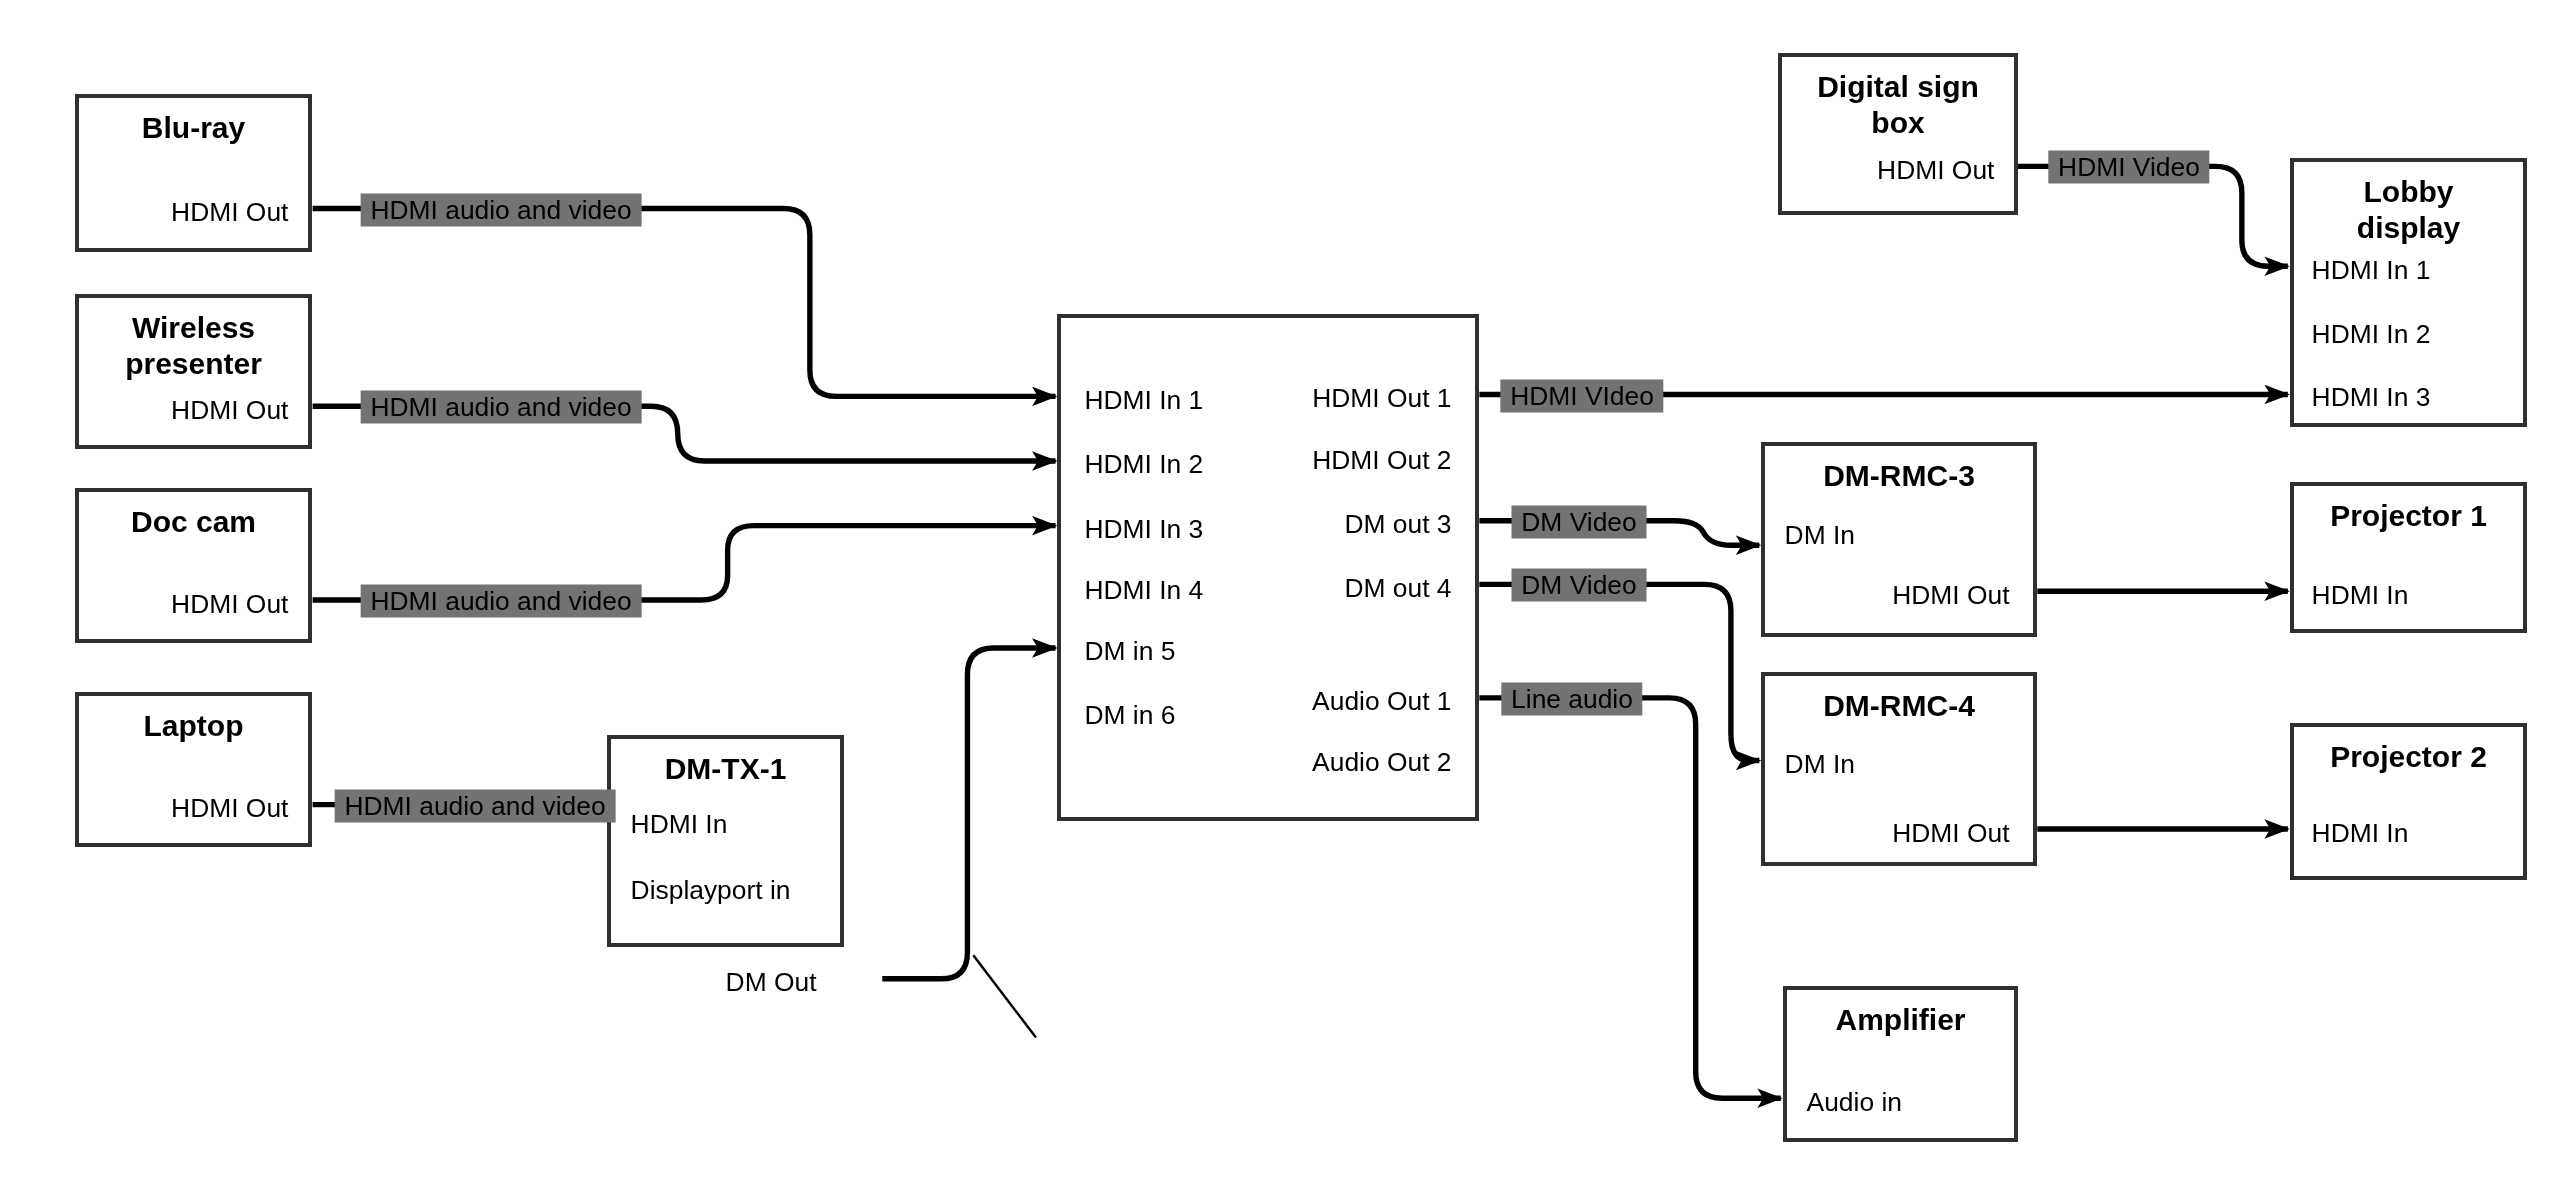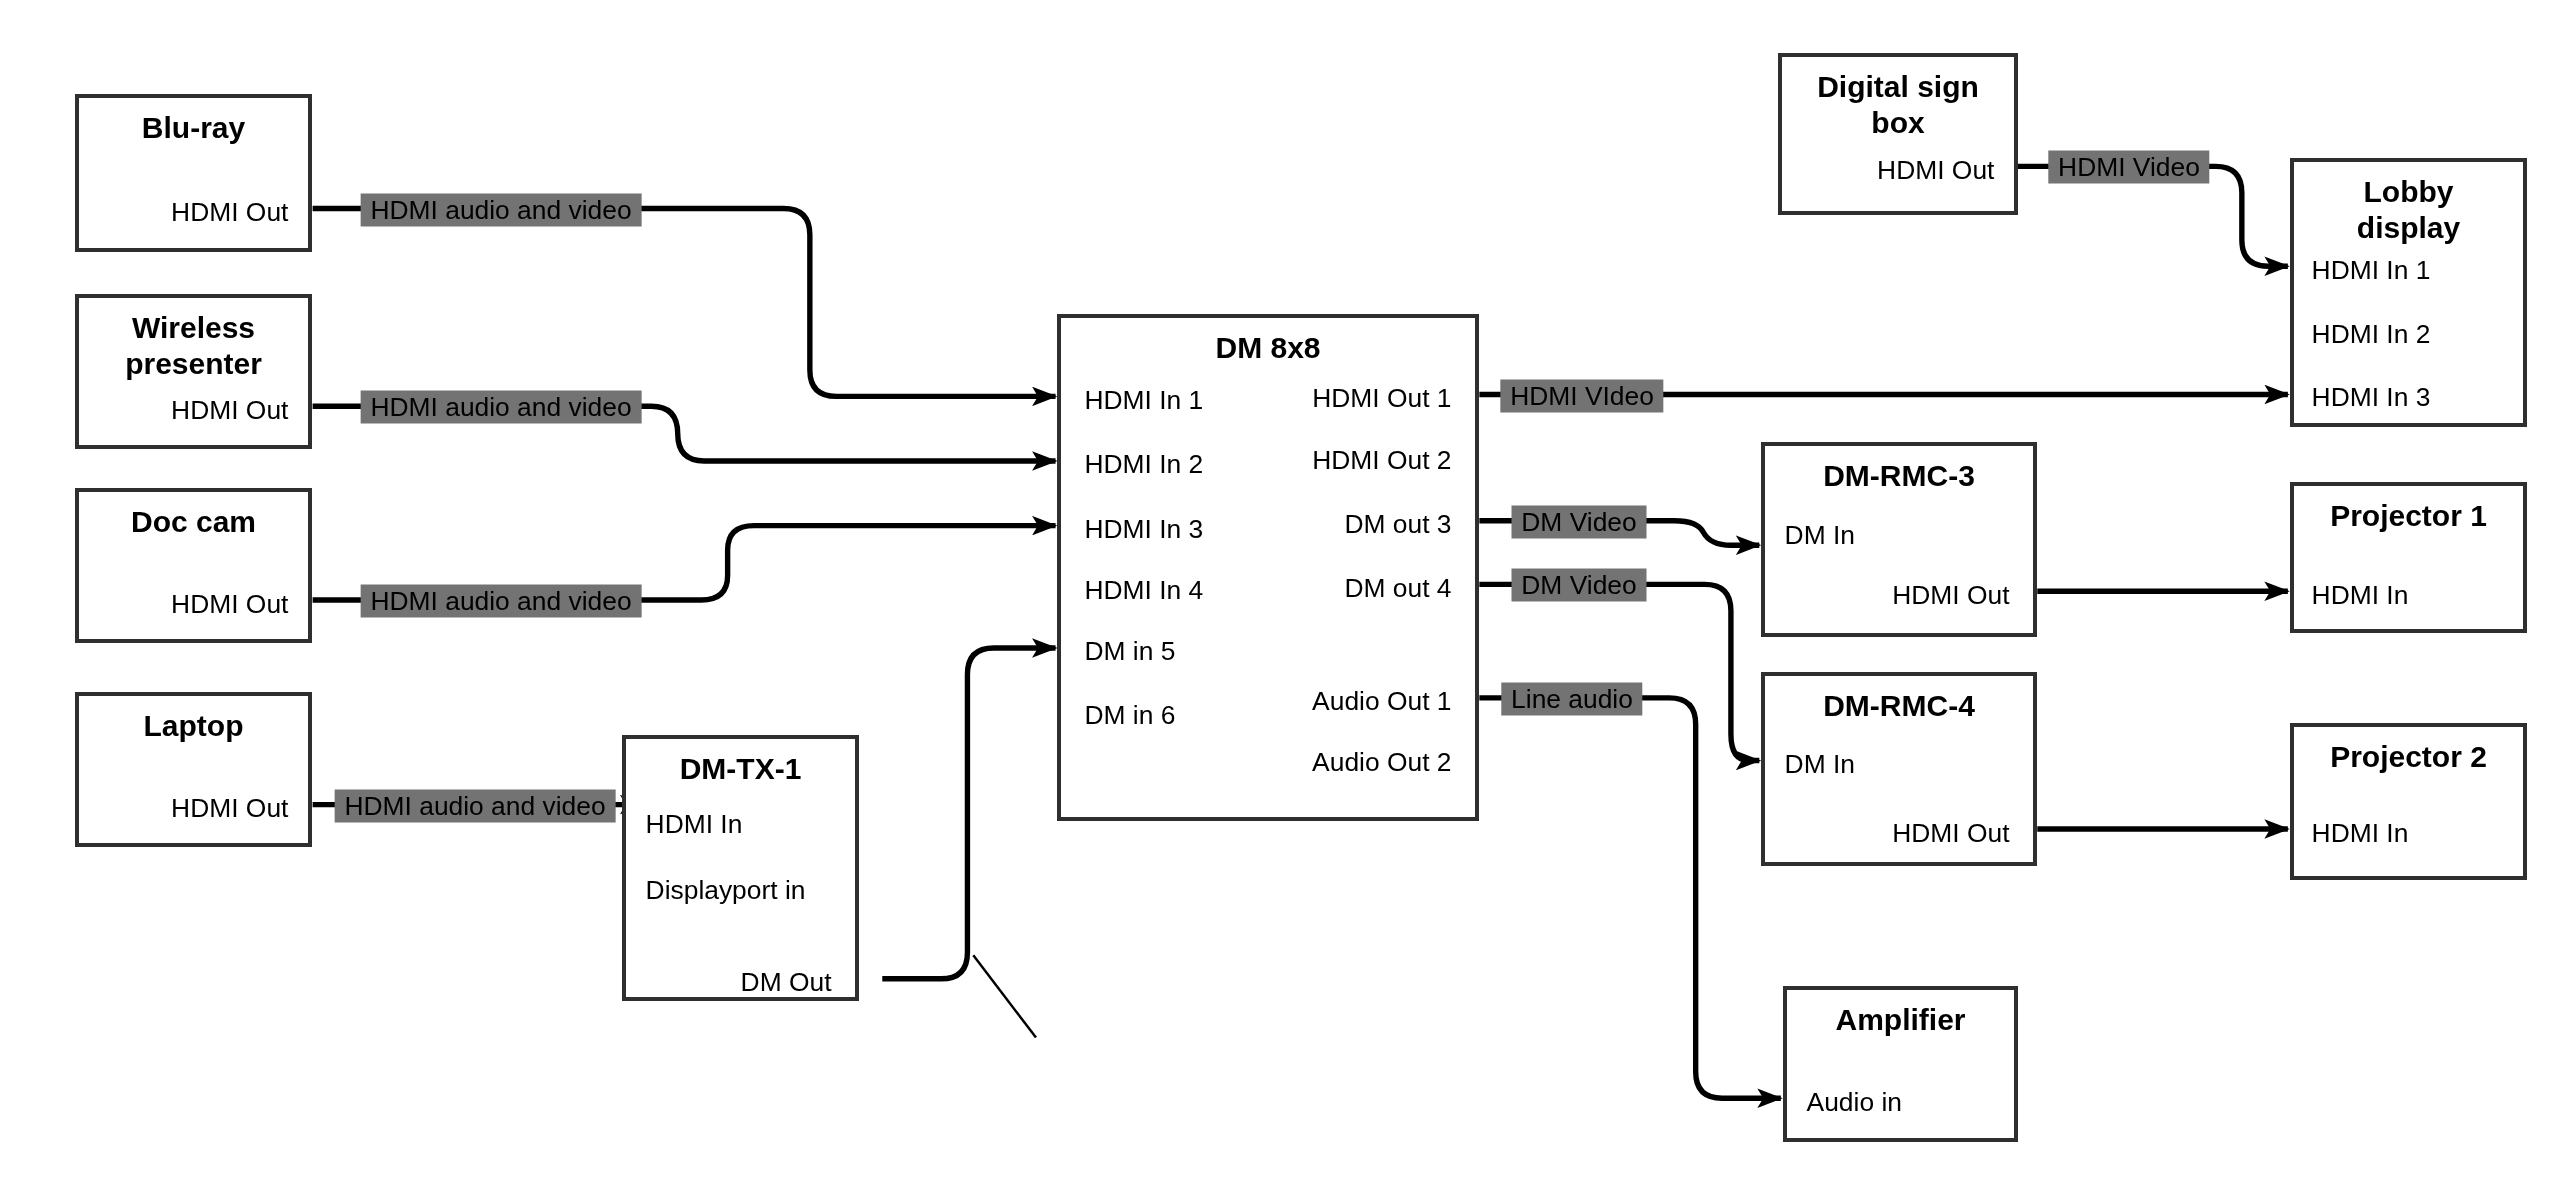--- a/index.html
+++ b/index.html
@@ -91,29 +91,28 @@
   <div class="node" style="left:75px;top:488px;width:237px;height:155px;">
     <div class="title">Doc cam</div>
     <span class="port" style="top:97px;right:19.6px;">HDMI Out</span>
   </div>
 
   <div class="node" style="left:75px;top:692px;width:237px;height:155px;">
     <div class="title">Laptop</div>
     <span class="port" style="top:97px;right:19.6px;">HDMI Out</span>
   </div>
 
-  <div class="node" style="left:622px;top:735px;width:237px;height:266px;text-decoration:underline;">
+  <div class="node" style="left:607px;top:735px;width:237px;height:212px;text-decoration:underline;">
     <div class="title">DM-TX-1</div>
     <span class="port" style="top:70px;left:19.6px;">HDMI In</span>
     <span class="port" style="top:136px;left:19.6px;">Displayport in</span>
     <span class="port" style="top:228px;right:23.5px;">DM Out</span>
   </div>
 
   <div class="node" style="left:1057px;top:314px;width:422px;height:507px;">
-    <div class="title">DM 8x8</div>
     <span class="port" style="top:67px;left:23.5px;">HDMI In 1</span>
     <span class="port" style="top:131px;left:23.5px;">HDMI In 2</span>
     <span class="port" style="top:196px;left:23.5px;">HDMI In 3</span>
     <span class="port" style="top:257px;left:23.5px;">HDMI In 4</span>
     <span class="port" style="top:318px;left:23.5px;">DM in 5</span>
     <span class="port" style="top:382px;left:23.5px;">DM in 6</span>
     <span class="port" style="top:65px;right:23.5px;">HDMI Out 1</span>
     <span class="port" style="top:127px;right:23.5px;">HDMI Out 2</span>
     <span class="port" style="top:191px;right:23.5px;">DM out 3</span>
     <span class="port" style="top:255px;right:23.5px;">DM out 4</span>

